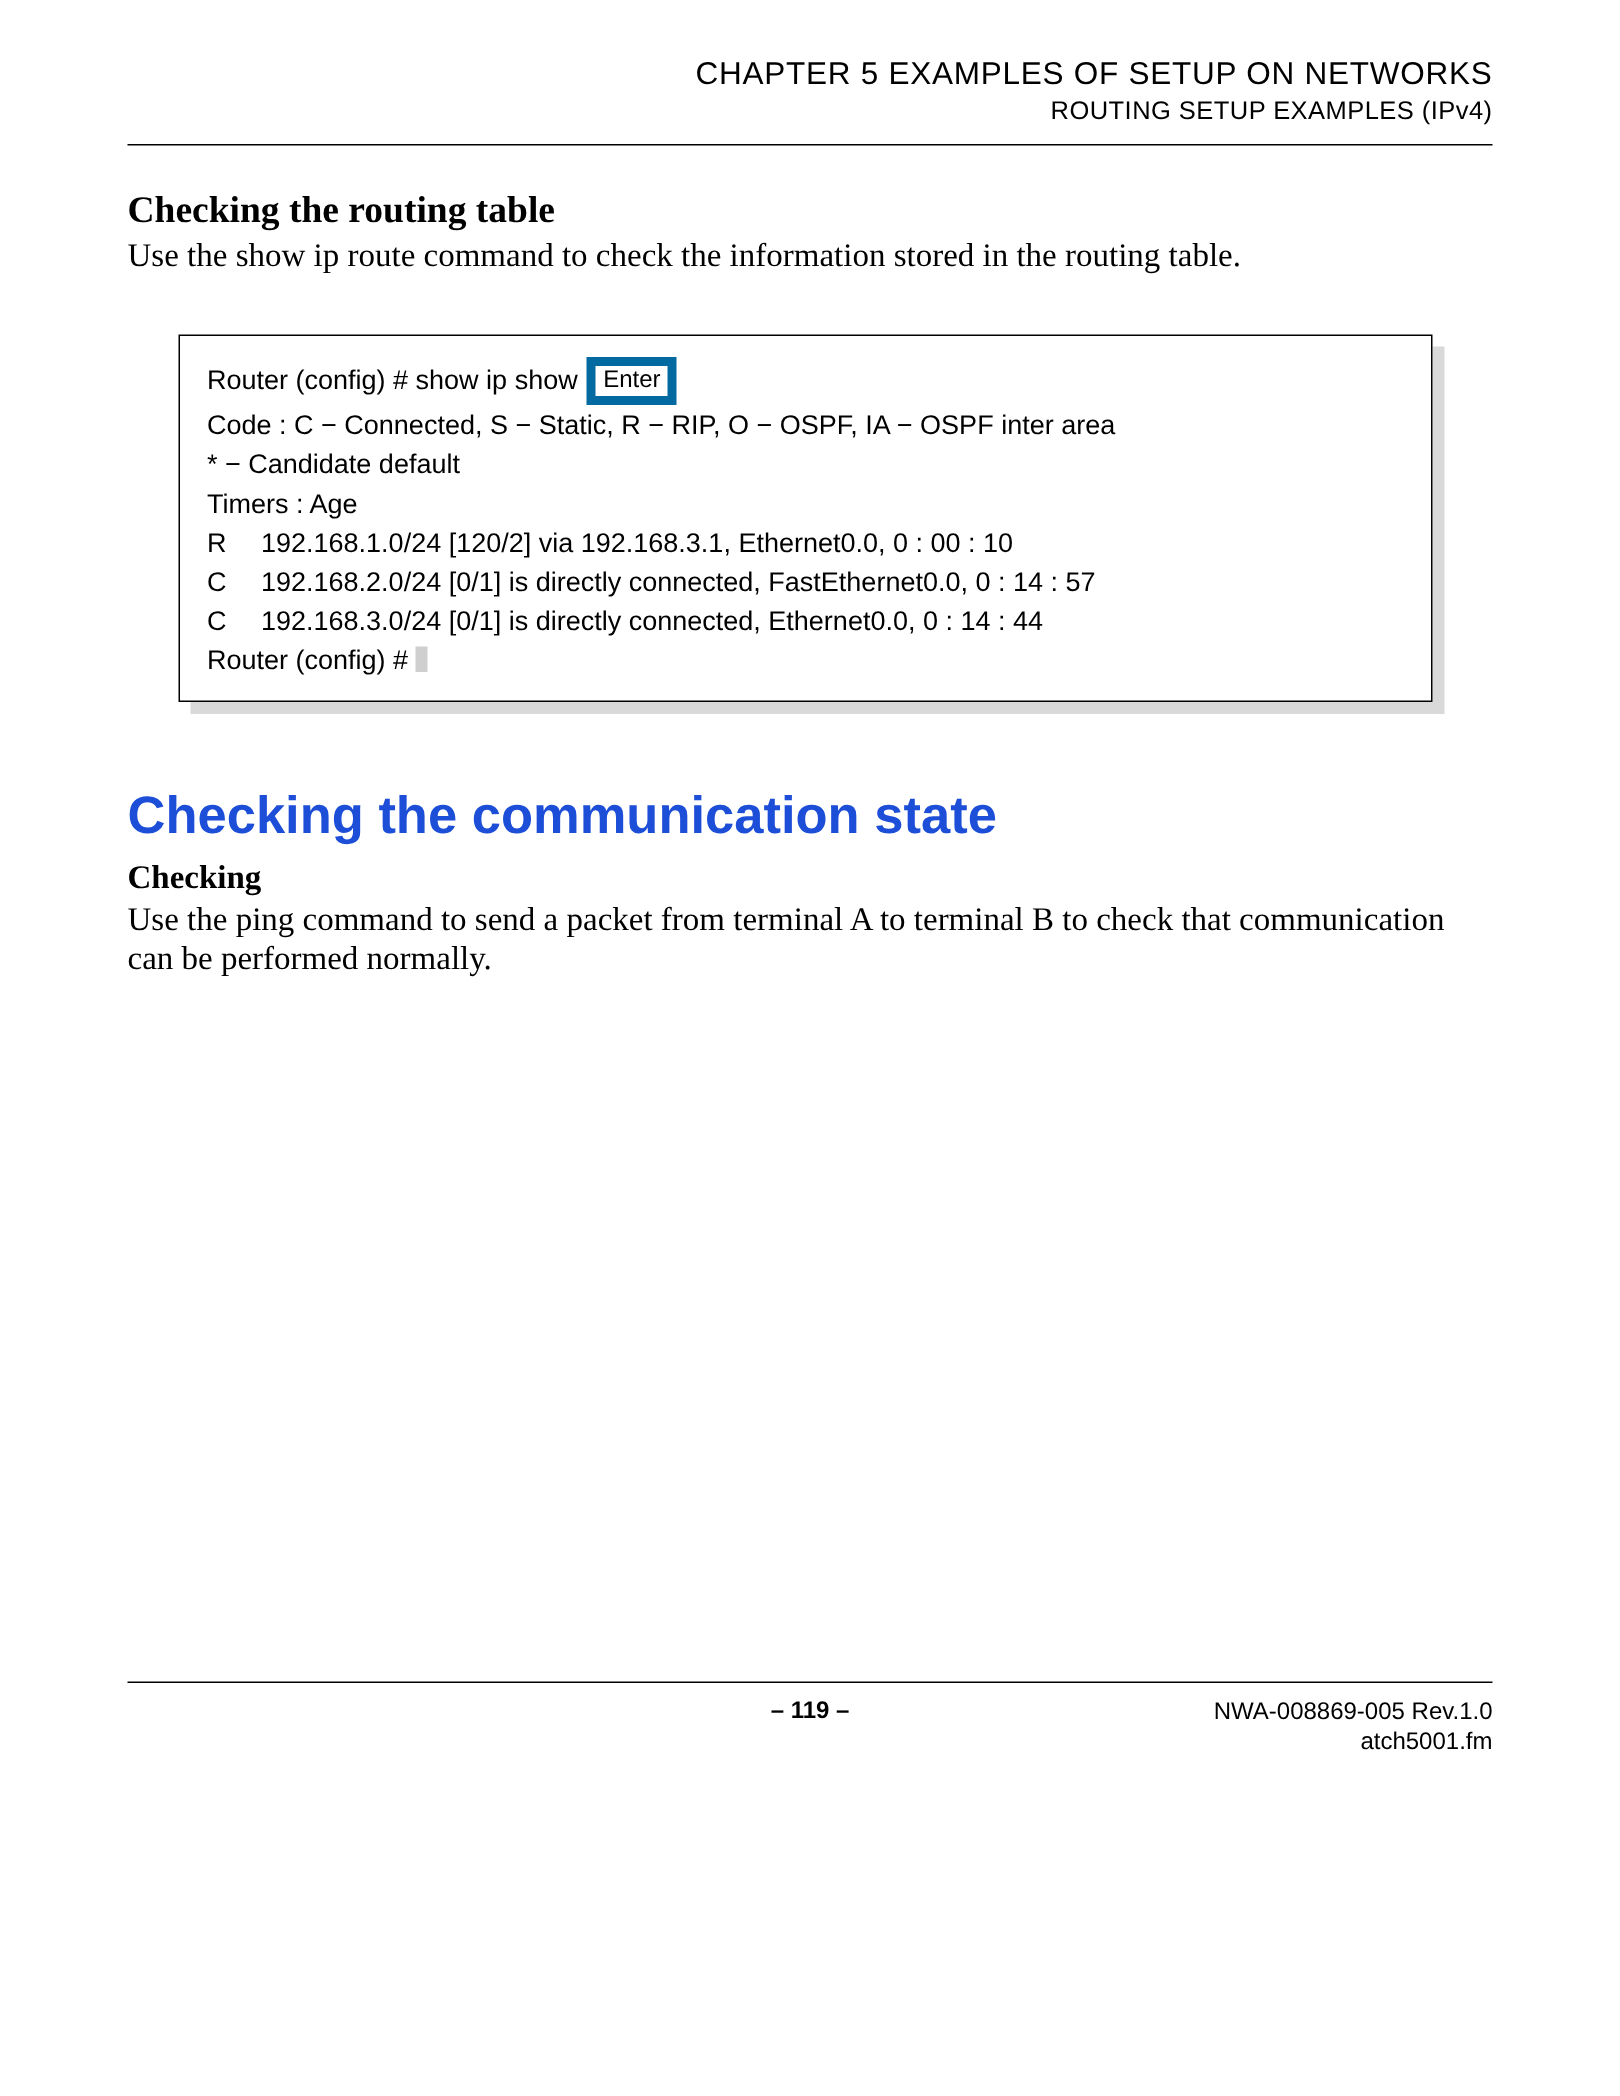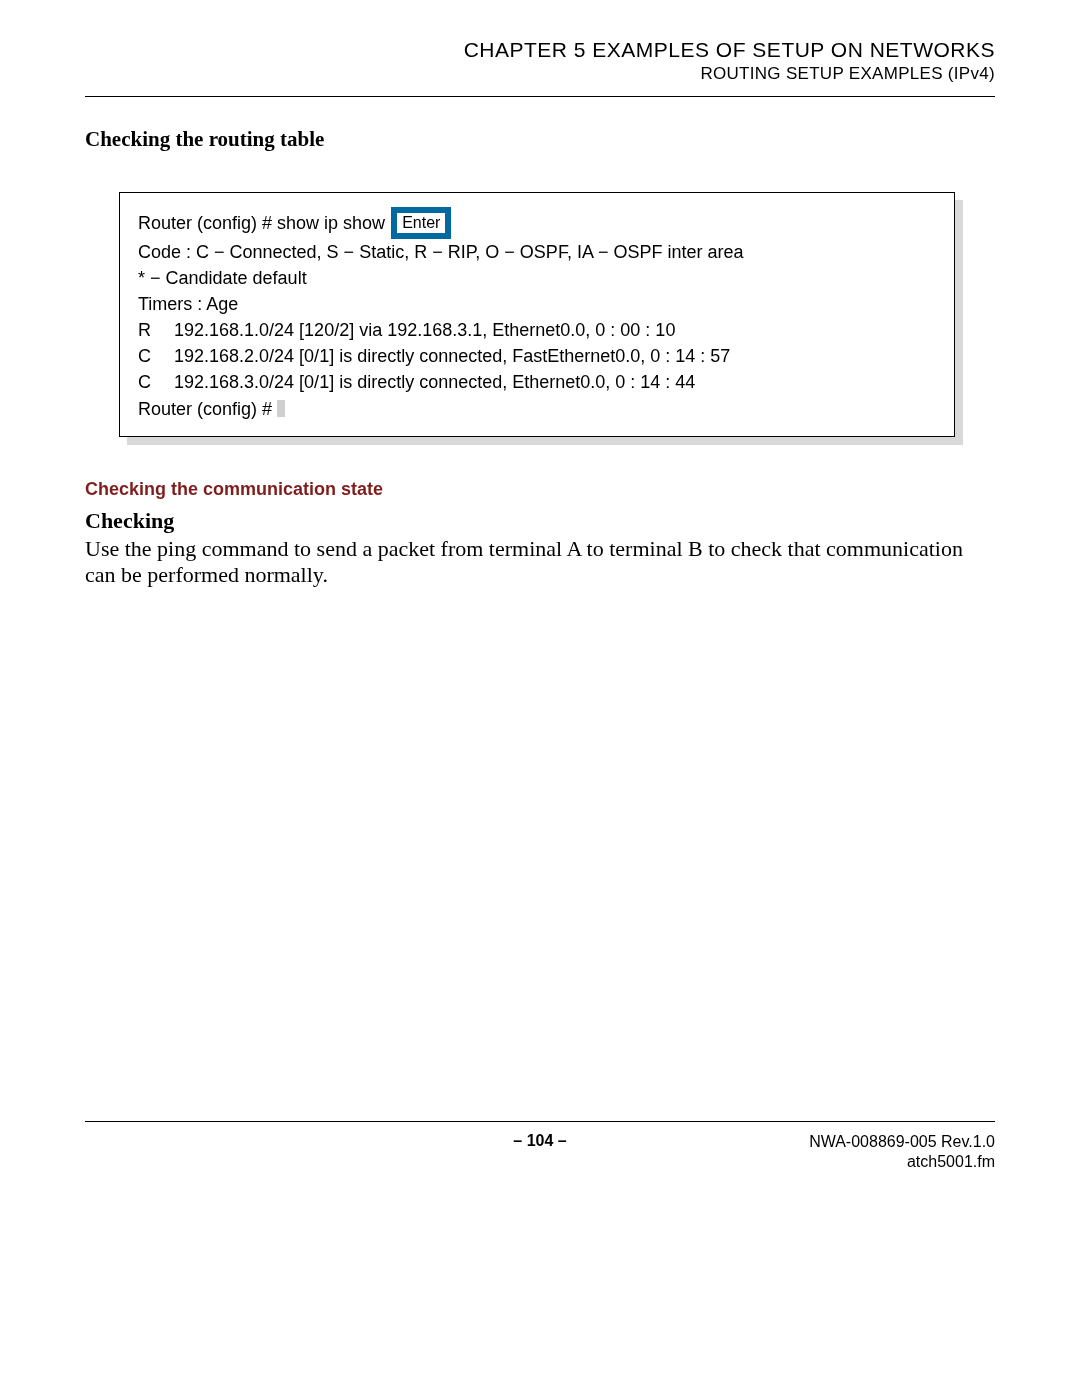--- a/index.html
+++ b/index.html
@@ -32,21 +32,21 @@
     letter-spacing: 0.3px;
     margin-top: 2px;
   }
   hr.header-rule {
     margin: 12px 0 0 0;
     border: none;
     border-top: 1.2px solid #000;
   }
   .subhead {
     font-weight: bold;
-    font-size: 21px;
+    font-size: 25px;
     margin-top: 30px;
   }
   .body-text {
     font-size: 22px;
     margin-top: 2px;
     line-height: 1.2;
   }
   .code-wrap {
     margin-top: 40px;
     margin-left: 34px;
@@ -82,25 +82,25 @@
     margin-left: 1px;
   }
   .route-code { display: inline-block; width: 36px; }
   .cursor {
     display: inline-block;
     width: 8px; height: 17px;
     background: #cfcfcf;
     vertical-align: -2px;
   }
   .green-head {
-    color: #7f1d1d;
+    color: #1d4ed8;
     font-family: Arial, Helvetica, sans-serif;
     font-weight: bold;
-    font-size: 18px;
-    margin-top: 42px;
+    font-size: 35px;
+    margin-top: 56px;
   }
   .subhead2 {
     font-weight: bold;
     font-size: 22px;
     margin-top: 8px;
   }
   .footer {
     position: absolute;
     left: 85px; right: 85px;
     bottom: 44px;
@@ -134,20 +134,21 @@
 
 <div class="page">
 
   <div class="header">
     <div class="chapter">CHAPTER 5   EXAMPLES OF SETUP ON NETWORKS</div>
     <div class="section">ROUTING SETUP EXAMPLES (IPv4)</div>
   </div>
   <hr class="header-rule">
 
   <div class="subhead">Checking the routing table</div>
+  <div class="body-text">Use the show ip route command to check the information stored in the routing table.</div>
 
   <div class="code-wrap">
     <div class="code-shadow"></div>
     <div class="code-box">
       <div class="code-line">
         <span>Router (config) # show ip show </span><span class="enter-key">Enter</span>
       </div>
       <div class="code-line">Code : C − Connected, S − Static, R − RIP, O − OSPF, IA − OSPF inter area</div>
       <div class="code-line">* − Candidate default</div>
       <div class="code-line">Timers : Age</div>
@@ -166,21 +167,21 @@
     </div>
   </div>
 
   <div class="green-head">Checking the communication state</div>
   <div class="subhead2">Checking</div>
   <div class="body-text">Use the ping command to send a packet from terminal A to terminal B to check that communication can be performed normally.</div>
 
   <div class="footer">
     <hr class="footer-rule">
     <div class="footer-row">
-      <div class="footer-center">– 104 –</div>
+      <div class="footer-center">– 119 –</div>
       <div></div>
       <div class="footer-right">
         <div>NWA-008869-005 Rev.1.0</div>
         <div>atch5001.fm</div>
       </div>
     </div>
   </div>
 
 </div>
 

